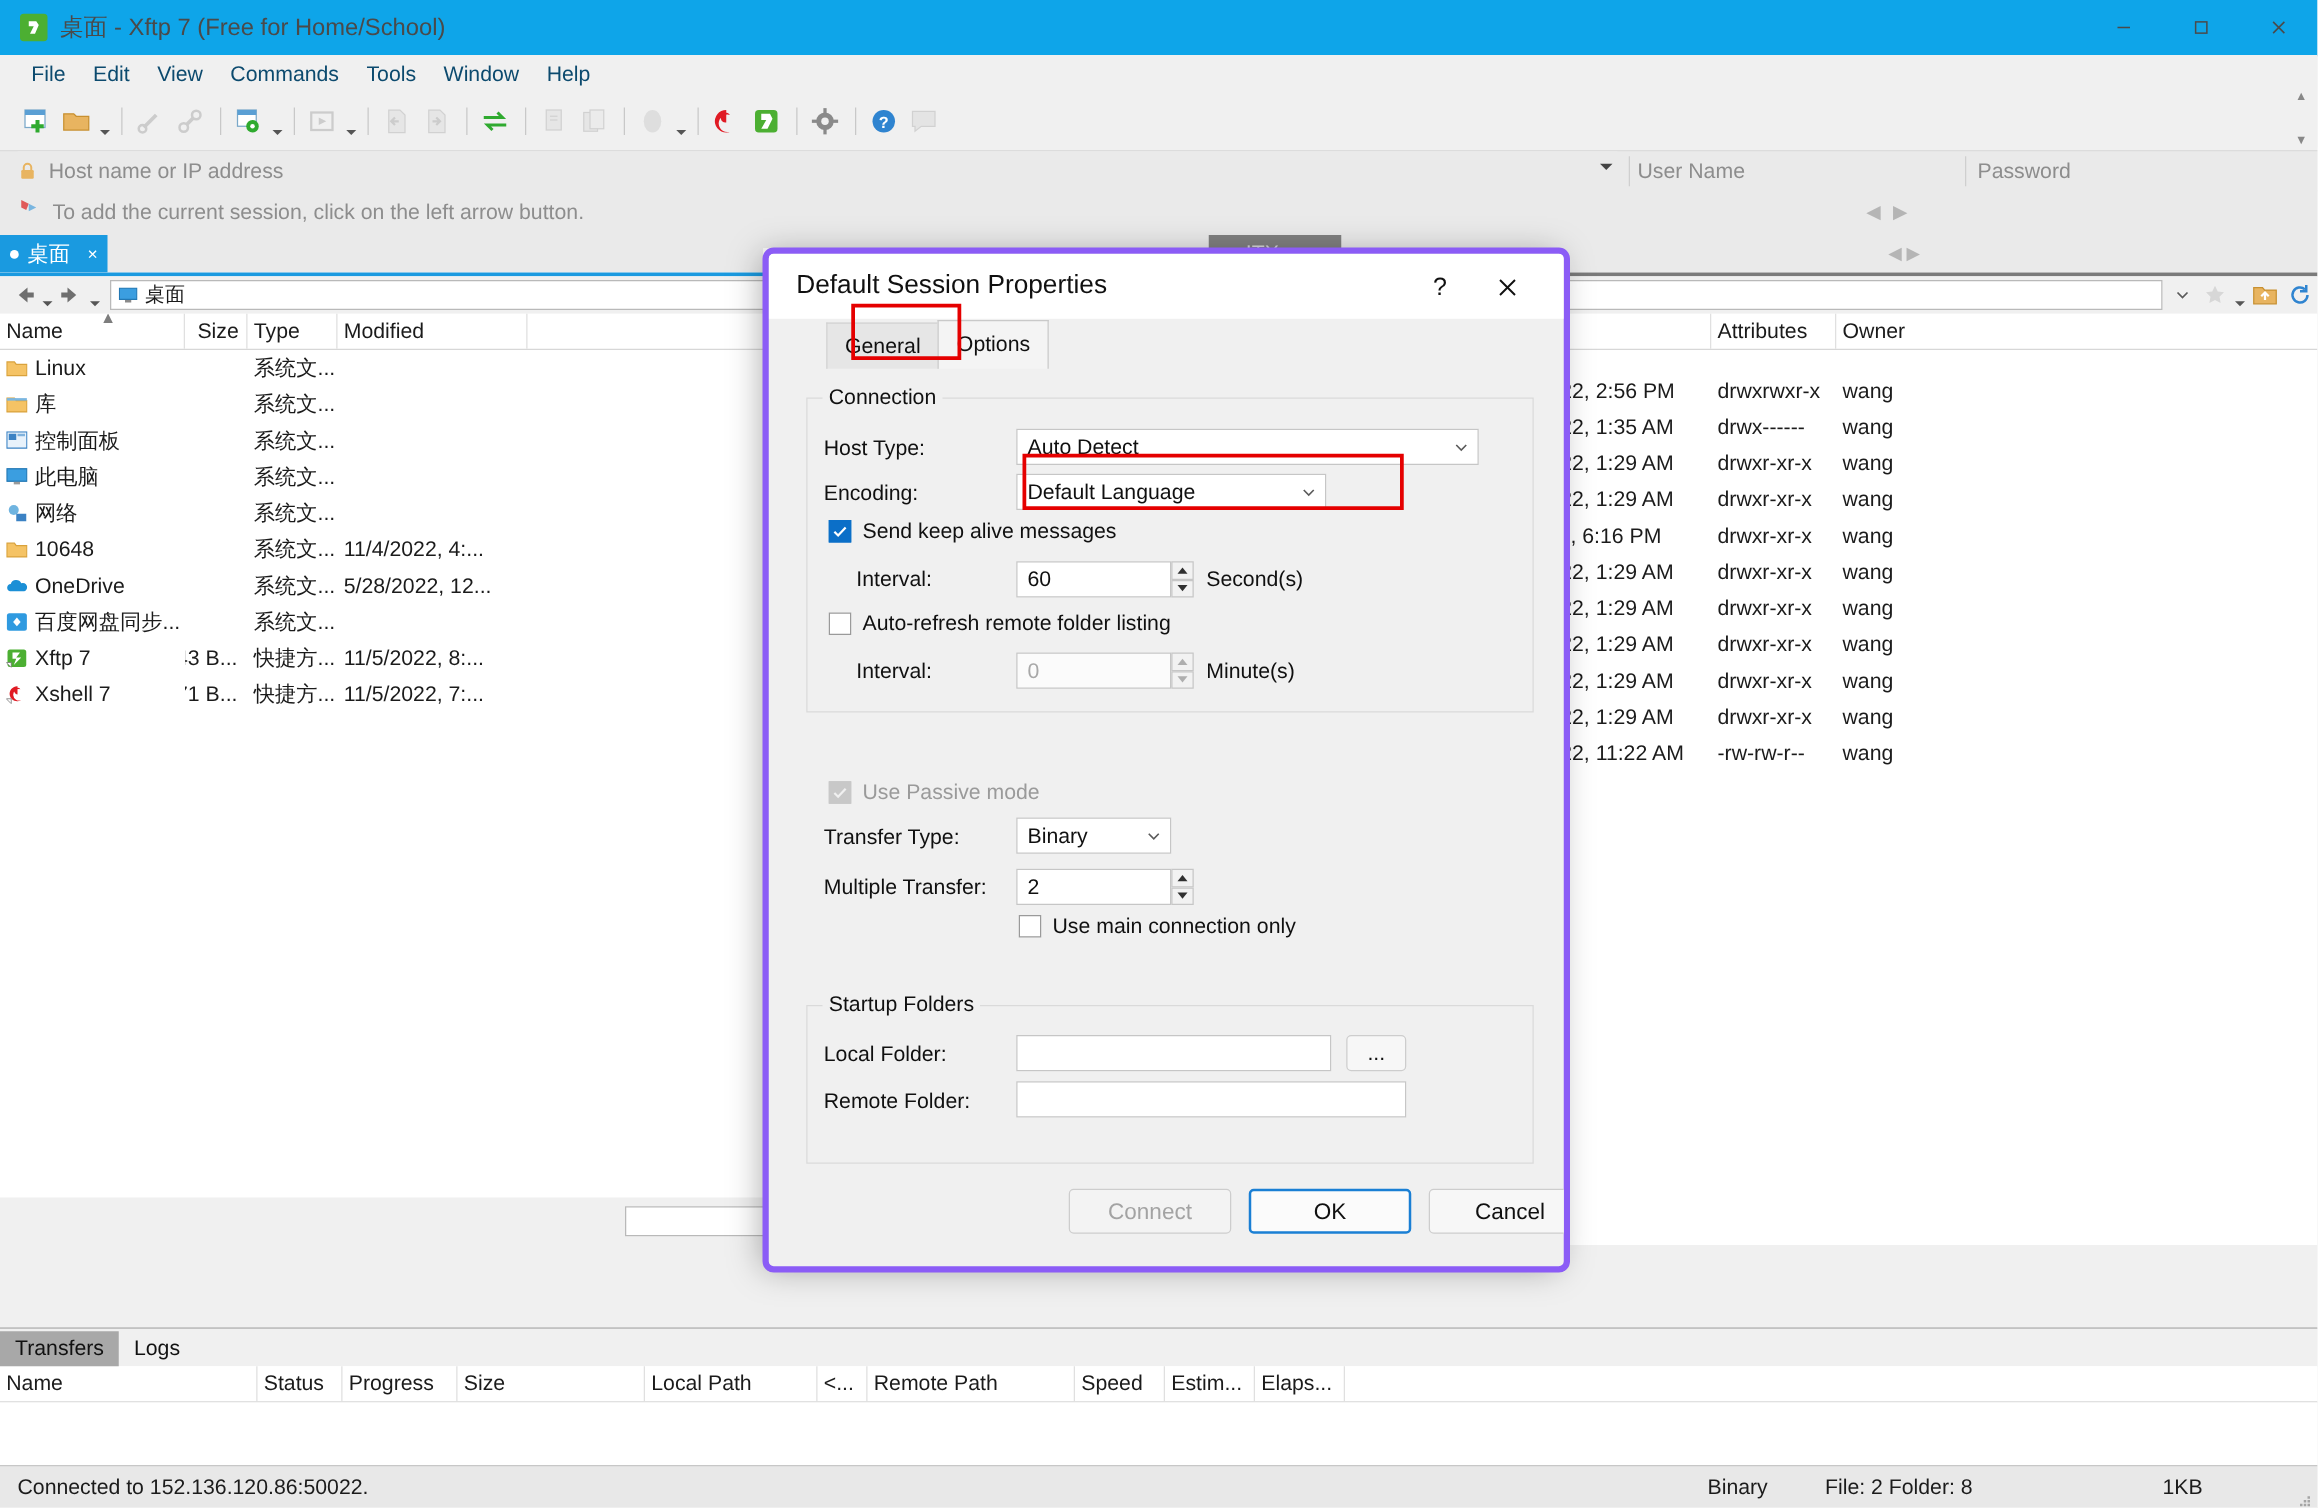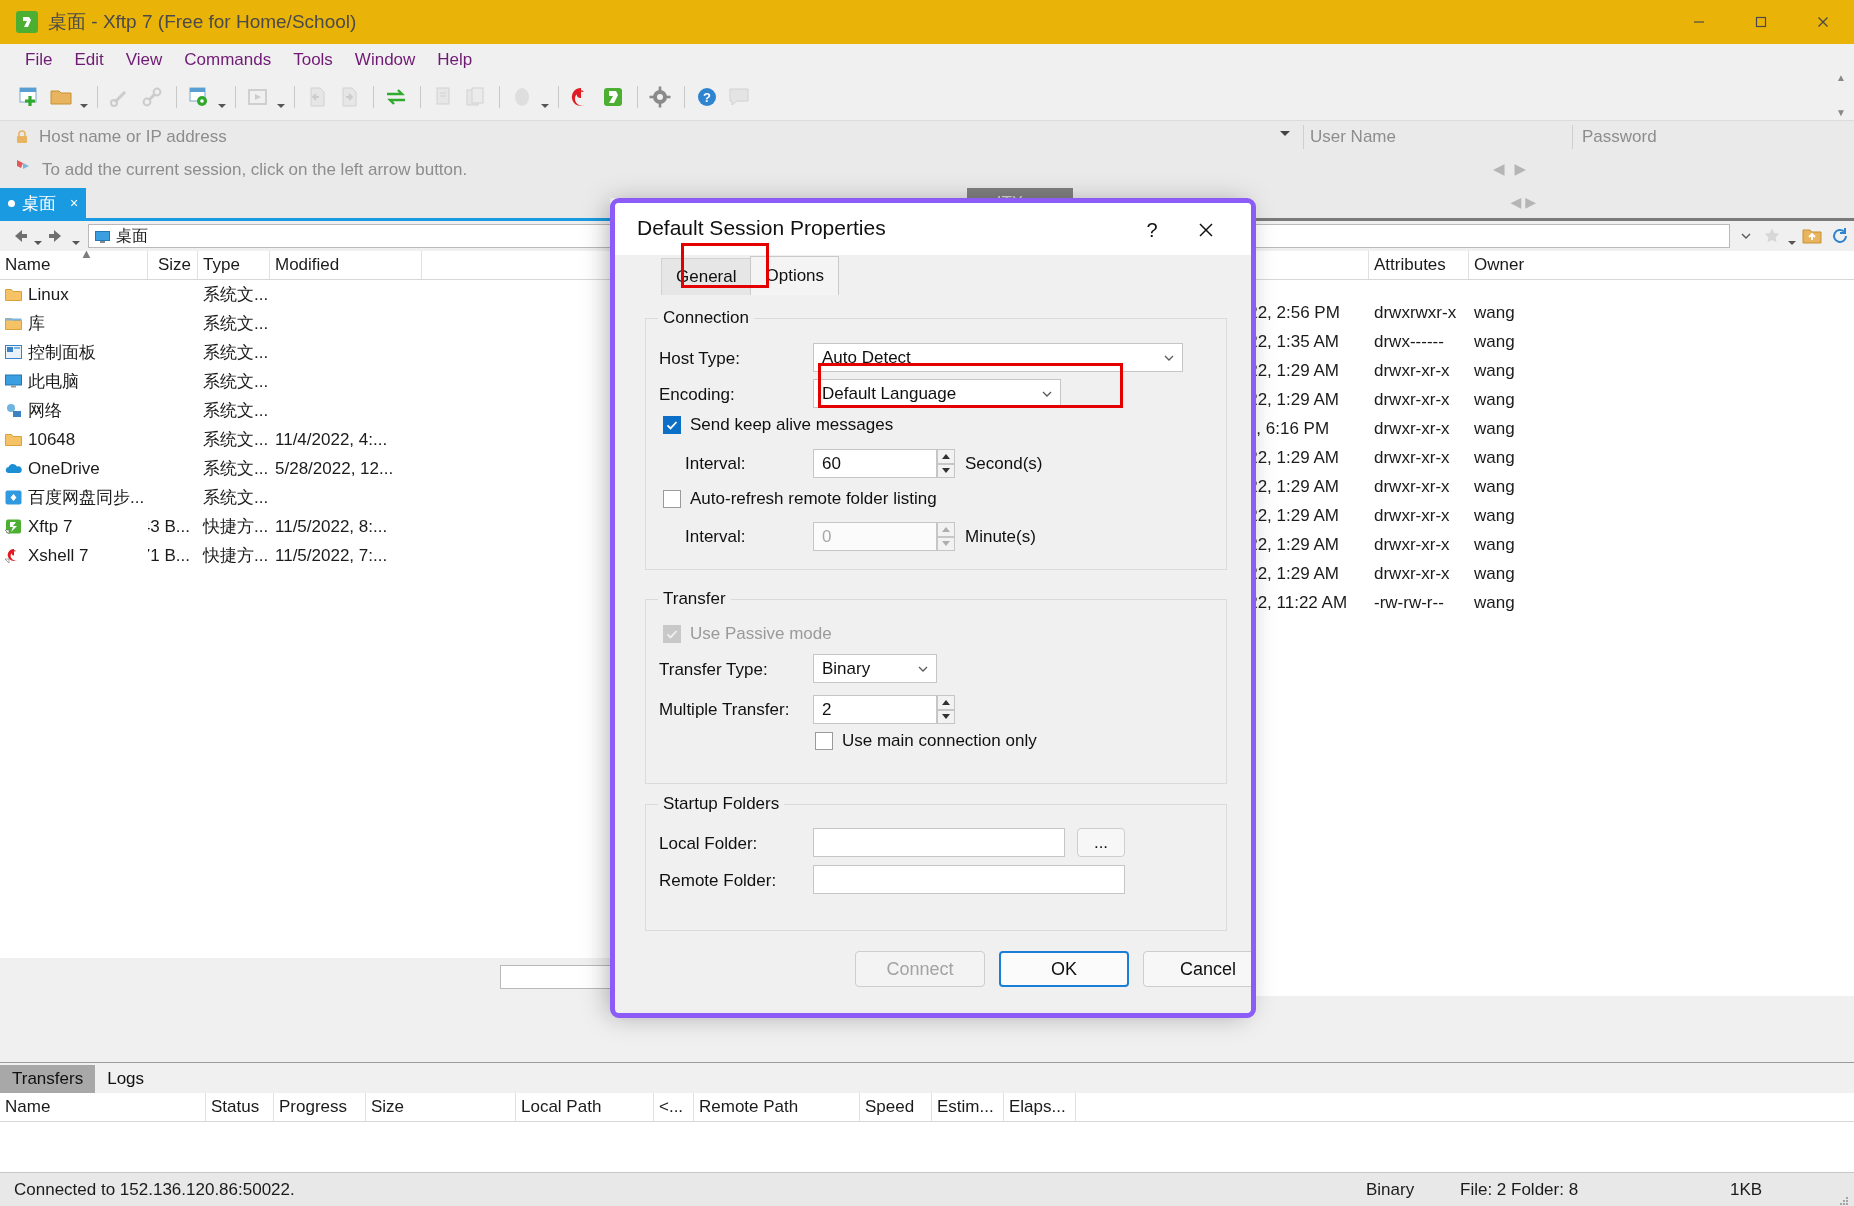--- a/index.html
+++ b/index.html
@@ -5,37 +5,37 @@
   html,body{margin:0;padding:0;}
   body{
     width:1854px;height:1206px;overflow:hidden;
     font-family:"Liberation Sans","DejaVu Sans",sans-serif;
     font-size:17px;color:#1b1b1b;background:#ffffff;
     -webkit-font-smoothing:antialiased;
   }
   .app{position:relative;width:1854px;height:1206px;background:#f0f0f0;}
 
   
-  .titlebar{position:absolute;left:0;top:0;width:1854px;height:44px;background:#eab308;
+  .titlebar{position:absolute;left:0;top:0;width:1854px;height:44px;background:#0ea5e9;
             border-bottom:1px solid #e3e3e3;}
   .tb-icon{position:absolute;left:16px;top:11px;width:22px;height:22px;border-radius:3px;
            background:#4caf32;display:flex;align-items:center;justify-content:center;
            color:#fff;font-size:13px;font-weight:bold;}
   .tb-title{position:absolute;left:48px;top:9px;font-size:19px;color:#4a4a4a;white-space:nowrap;}
   .wbtn{position:absolute;top:0;width:62px;height:44px;display:flex;align-items:center;justify-content:center;
         color:#5a5a5a;font-size:17px;cursor:default;}
   .wbtn.min{right:124px;}
   .wbtn.max{right:62px;}
   .wbtn.close{right:0;}
   .wbtn svg{display:block;}
 
   
   .menubar{position:absolute;left:0;top:44px;width:1854px;height:32px;background:#f0f0f0;
            display:flex;align-items:center;padding-left:14px;box-sizing:border-box;}
-  .menuitem{padding:3px 11px;font-size:17px;color:#701a75;white-space:nowrap;}
+  .menuitem{padding:3px 11px;font-size:17px;color:#0c4a6e;white-space:nowrap;}
 
   
   .toolbar{position:absolute;left:0;top:76px;width:1854px;height:42px;background:#f0f0f0;
            display:flex;align-items:center;padding-left:14px;box-sizing:border-box;}
   .tbtn{width:30px;height:30px;display:flex;align-items:center;justify-content:center;margin-right:2px;}
   .tsep{width:1px;height:22px;background:#c8c8c8;margin:0 7px;}
   .tcaret{width:12px;height:30px;display:flex;align-items:flex-end;justify-content:center;padding-bottom:8px;}
   .tcaret i{display:block;width:0;height:0;border-left:4px solid transparent;border-right:4px solid transparent;
             border-top:4px solid #555;}
   .tbscroll{position:absolute;right:6px;top:72px;width:14px;height:46px;display:flex;flex-direction:column;
@@ -827,23 +827,20 @@
     <div class="spin dim" style="left:322px;top:319px;">
       <b class="up">
           <i></i>
         </b>
       <b class="dn">
           <i></i>
         </b>
     </div>
     <div class="lbl" style="left:350px;top:324px;">Minute(s)</div>
 
-    <div class="groupbox" style="left:30px;top:396px;width:580px;height:183px;">
-      <span class="grouplabel">Transfer</span>
-    </div>
 
     <div class="cb disabled" style="left:48px;top:422px;">
       <svg width="16" height="16" viewBox="0 0 16 16">
           <path d="M3.5 8.4l3 3 6-6.4" stroke="#f0f0f0" stroke-width="1.8" fill="none"></path>
         </svg>
     </div>
     <div class="lbl dim" style="left:75px;top:421px;">Use Passive mode</div>
 
     <div class="lbl" style="left:44px;top:457px;">Transfer Type:</div>
     <div class="combo" style="left:198px;top:451px;width:124px;">

